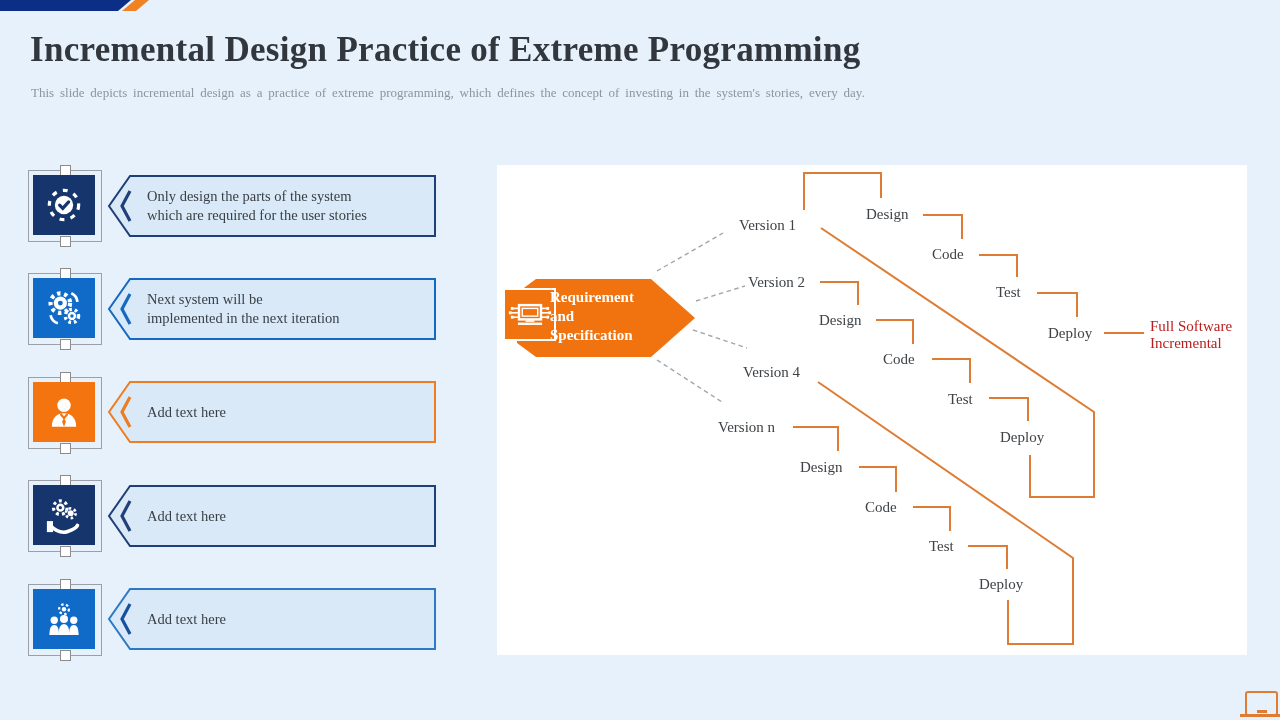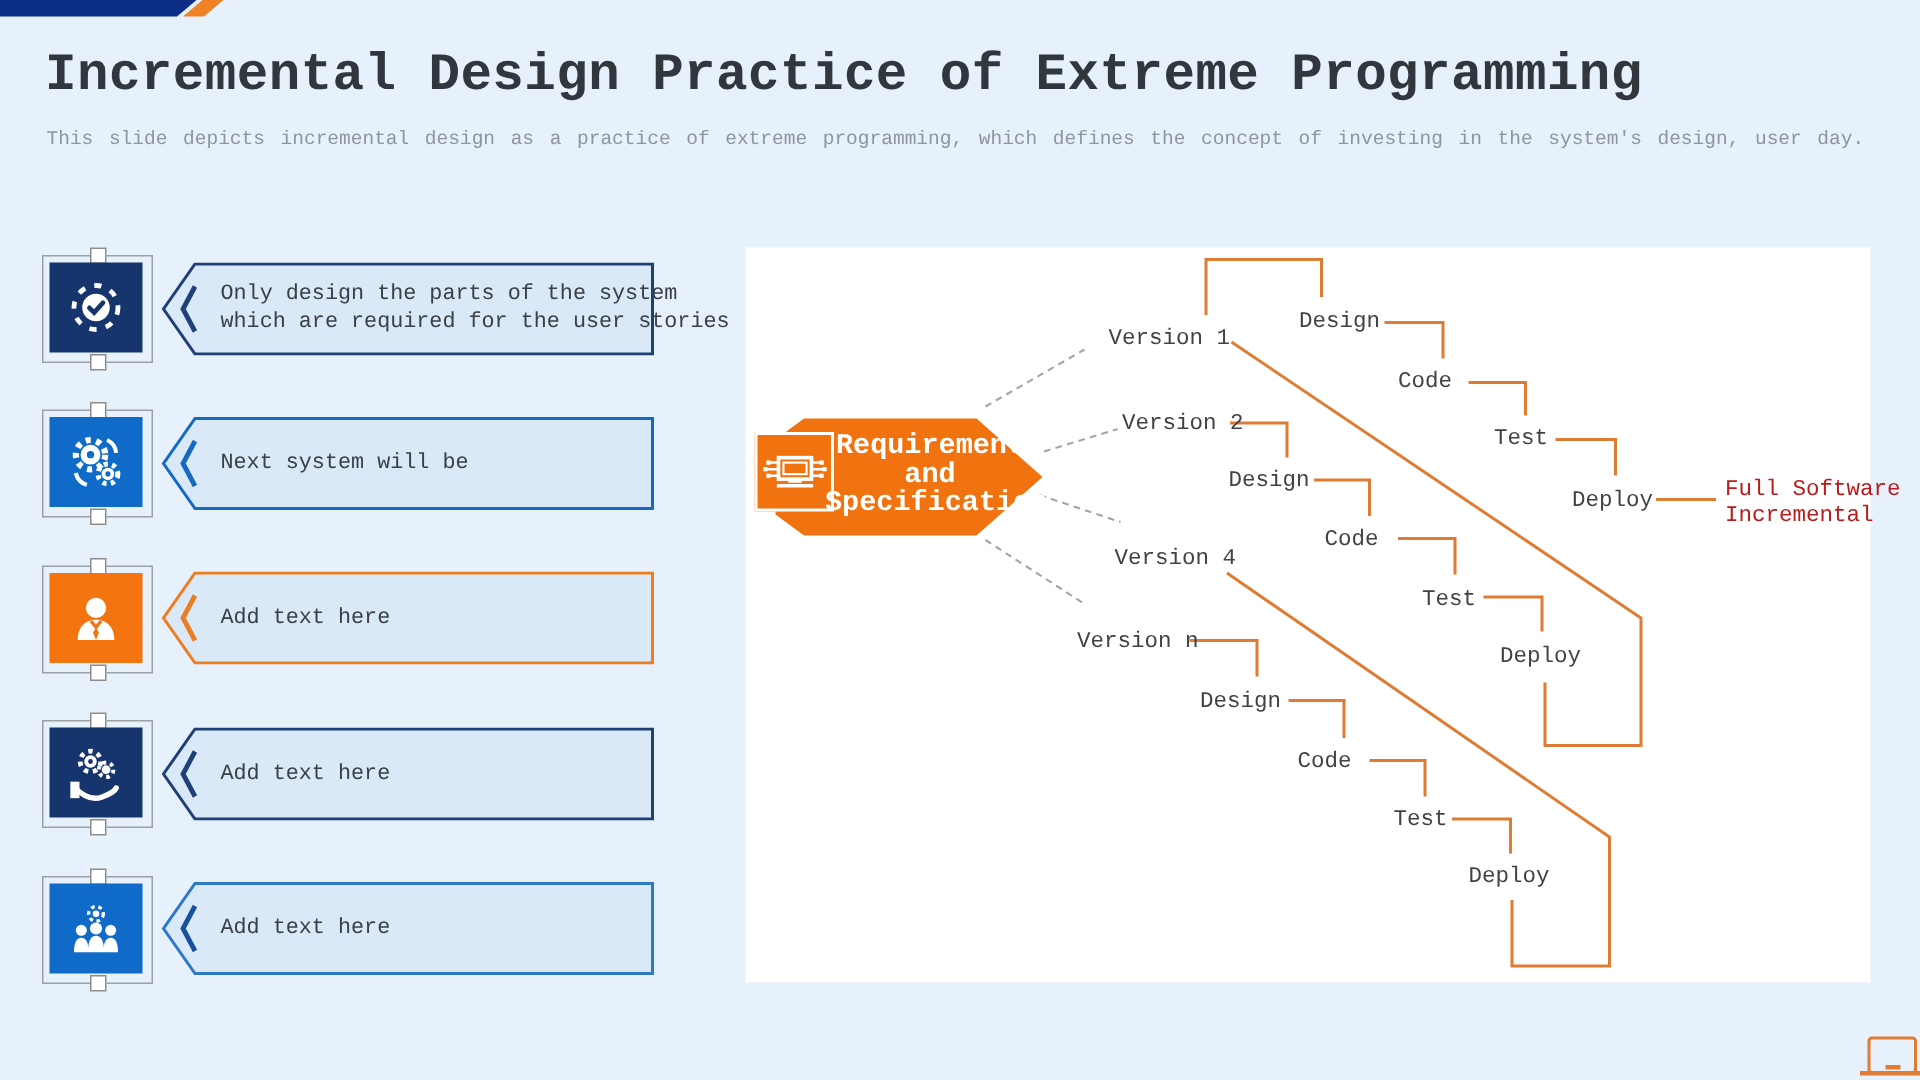--- a/index.html
+++ b/index.html
@@ -1,55 +1,55 @@
 <!DOCTYPE html>
 <html><head>
 <meta charset="utf-8">
 <style>
   html,body{margin:0;padding:0;}
   .slide{position:relative;width:1280px;height:720px;background:#E7F1FB;overflow:hidden;
-         font-family:Liberation Mono, monospace;}
+         font-family:Liberation Serif, serif;}
   
   .title{position:absolute;left:30px;top:30px;font-size:35px;font-weight:bold;color:#31373D;letter-spacing:.3px;white-space:nowrap;}
   .subtitle{position:absolute;left:31px;top:85px;font-size:13px;color:#8D959D;word-spacing:2.6px;white-space:nowrap;}
   
   .icon-frame{position:absolute;left:28px;width:72px;height:70px;border:1px solid #9aa0a6;background:transparent;}
   .handle{position:absolute;left:50%;width:9px;height:9px;margin-left:-5px;background:#fff;border:1px solid #8c8c8c;}
   .handle.top{top:-6px;} .handle.bot{bottom:-6px;}
   .icon-tile{position:absolute;left:4px;top:4px;width:62px;height:60px;display:flex;align-items:center;justify-content:center;}
   .icon-tile svg{width:44px;height:44px;}
   .chev-box{position:absolute;left:107px;width:330px;height:69px;}
   .chev-box svg.shape{position:absolute;left:0;top:0;}
   .chev-box .txt{position:absolute;left:40px;top:0;height:62px;display:flex;flex-direction:column;justify-content:center;
                  font-size:14.5px;color:#3A4045;line-height:19px;}
   .chev-box .txt span{display:block;white-space:nowrap;}
   .chev-glyph{position:absolute;left:6px;top:0;}
   
   .panel{position:absolute;left:497px;top:165px;width:750px;height:490px;background:#FFFFFF;}
   .overlay{position:absolute;left:0;top:0;width:1280px;height:720px;pointer-events:none;}
   .lbl{position:absolute;font-size:15px;color:#3F4347;white-space:nowrap;}
   .end-lbl{position:absolute;left:1150px;top:318px;font-size:15px;color:#b91c1c;line-height:17px;}
-  .hex-text{position:absolute;left:550px;top:288px;width:140px;text-align:center;color:#fff;
-            font-size:19px;font-weight:bold;line-height:19px;}
+  .hex-text{position:absolute;left:550px;top:288px;width:140px;color:#fff;
+            font-size:15px;font-weight:bold;line-height:19px;}
   .hex-icon{position:absolute;left:503px;top:288px;width:53px;height:53px;border:2px solid #fff;
             background:#F0730F;box-sizing:border-box;display:flex;align-items:center;justify-content:center;}
   .hex-icon svg{width:44px;height:44px;}
 </style>
 </head>
 <body>
 
 <div class="slide">
 
   <svg class="overlay" width="1280" height="720" viewBox="0 0 1280 720">
     <polygon points="0,0 131,0 118,11 0,11" fill="#0D2E87"></polygon>
     <polygon points="135,0 149,0 136,11 122,11" fill="#F08224"></polygon>
   </svg>
 
   <div class="title">Incremental Design Practice of Extreme Programming</div>
-  <div class="subtitle">This slide depicts incremental design as a practice of extreme programming, which defines the concept of investing in the system's design, user day.</div>
+  <div class="subtitle">This slide depicts incremental design as a practice of extreme programming, which defines the concept of investing in the system's stories, every day.</div>
 
   <div class="icon-frame" style="top:170px">
     <div class="handle top"></div>
     <div class="handle bot"></div>
     <div class="icon-tile" style="background:#16356D">
       <svg viewBox="0 0 36 36">
         <circle cx="18" cy="18" r="12" fill="none" stroke="#fff" stroke-width="2.6" stroke-dasharray="4 5.2"></circle>
         <circle cx="18" cy="18" r="7.5" fill="#fff"></circle>
         <path d="M14.4 18.2l2.6 2.6 4.8-5.4" fill="none" stroke="#16356D" stroke-width="2.6" stroke-linecap="round"></path>
       </svg>
@@ -86,20 +86,21 @@
   </div>
   <div class="chev-box" style="top:278px">
     <svg class="shape" width="330" height="62">
         <polygon points="23,1 328,1 328,61 23,61 2,31" fill="#D9E9F8" stroke="#1669C2" stroke-width="2"></polygon>
       </svg>
     <svg class="chev-glyph" width="24" height="62">
       <polyline points="17,16 9,31 17,46" fill="none" stroke="#1669C2" stroke-width="3.2"></polyline>
       </svg>
     <div class="txt">
       <span>Next system will be</span>
+        <span>implemented in the next iteration</span>
     </div>
   </div>
 
   <div class="icon-frame" style="top:377px">
     <div class="handle top"></div>
     <div class="handle bot"></div>
     <div class="icon-tile" style="background:#F4740F">
       <svg viewBox="0 0 36 36">
         <circle cx="18" cy="12.5" r="5.5" fill="#fff"></circle>
         <path d="M8 30c0-7.5 4.6-11 10-11s10 3.5 10 11z" fill="#fff"></path>

